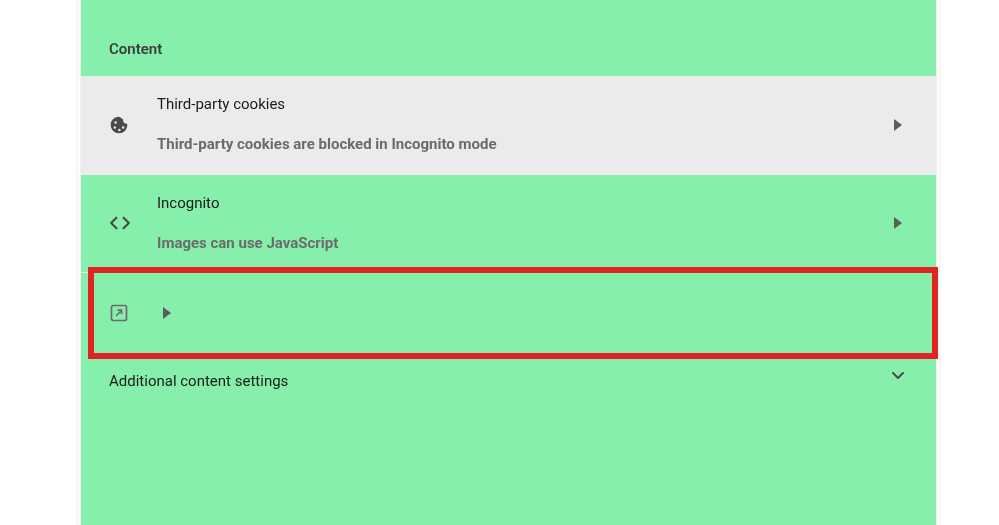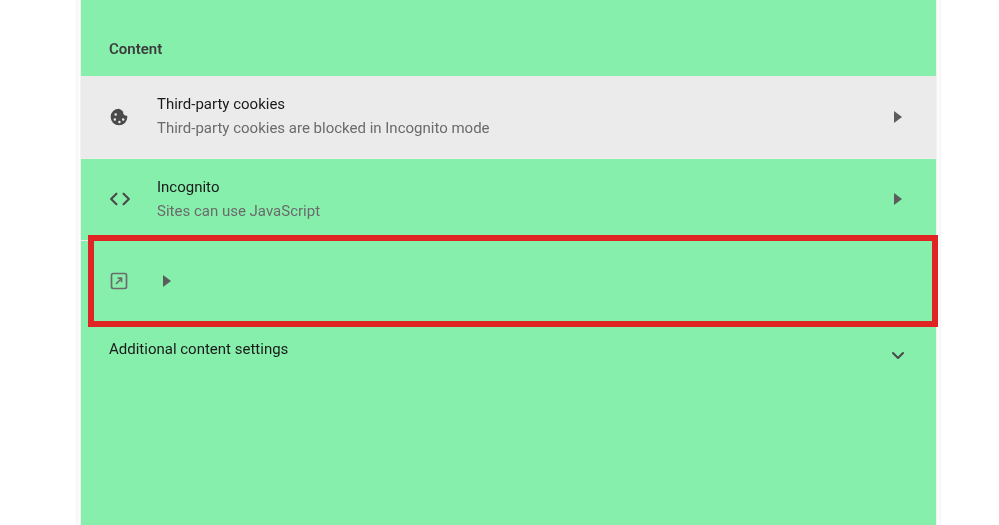--- a/index.html
+++ b/index.html
@@ -58,27 +58,28 @@
     }
     .label {
       font-size: 15px;
       color: #1a1a1a;
       line-height: 1.4;
     }
     .sublabel {
       font-size: 15px;
       color: #6b6b6b;
       line-height: 1.5;
-      margin-top: 2px;
+      margin-top: 18px;
+      font-weight: bold;
     }
     svg { display: block; }
 
     .additional-row {
       display: flex;
-      align-items: flex-end;
+      align-items: flex-start;
       padding: 18px 28px;
       min-height: 56px;
       cursor: pointer;
     }
     .additional-row .label {
       flex: 1 1 auto;
       color: #1a1a1a;
     }
     .additional-row .arrow-slot {
       flex: 0 0 20px;
@@ -145,21 +146,21 @@
   <div class="row-wrap">
     <div class="row">
       <div class="icon-slot">
         <svg width="22" height="16" viewBox="0 0 24 18" fill="none" stroke="#4a4a4a" stroke-width="2.4" stroke-linecap="round" stroke-linejoin="round">
             <polyline points="8 3 2 9 8 15"></polyline>
             <polyline points="16 3 22 9 16 15"></polyline>
           </svg>
       </div>
       <div class="text-slot">
         <div class="label">Incognito</div>
-        <div class="sublabel">Sites can use JavaScript</div>
+        <div class="sublabel">Images can use JavaScript</div>
       </div>
       <div class="arrow-slot">
         <svg width="8" height="12" viewBox="0 0 8 12" fill="#5c5c5c">
             <path d="M0 0l8 6-8 6z"></path>
           </svg>
       </div>
     </div>
   </div>
 
 

